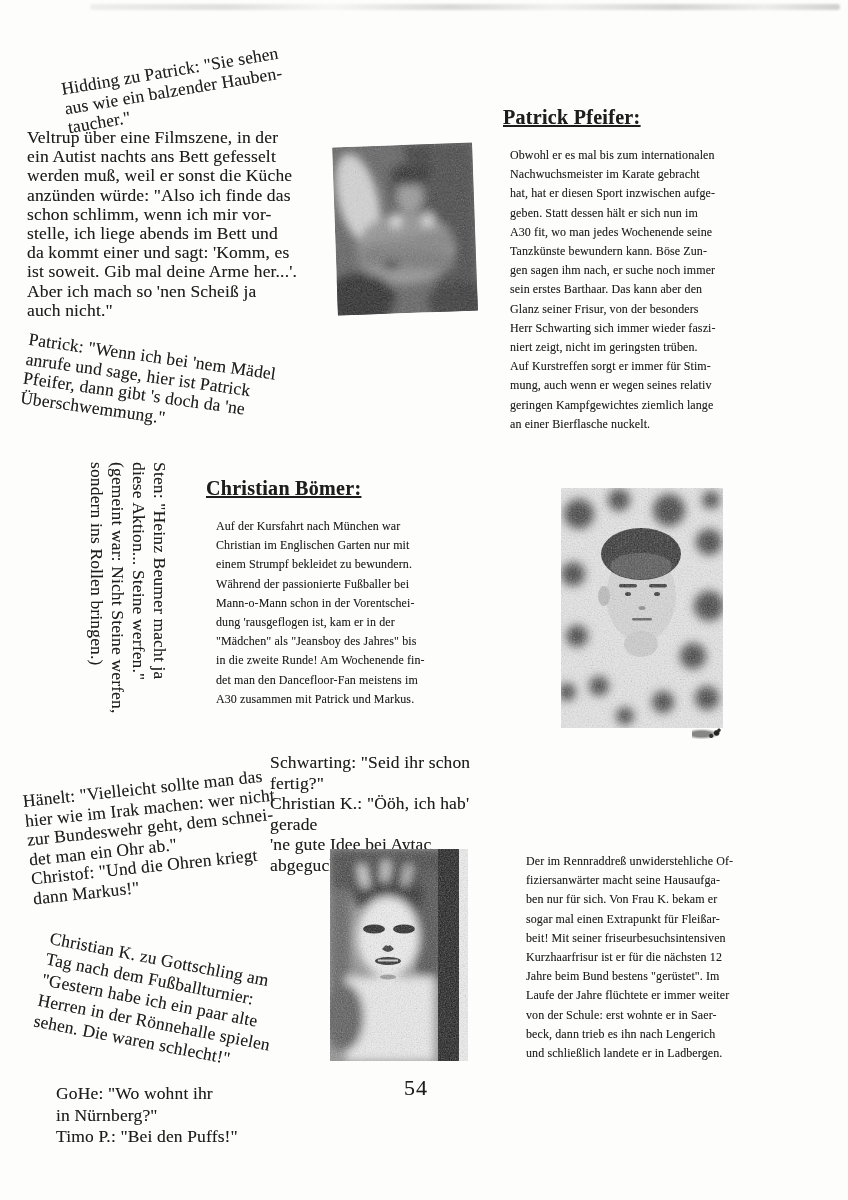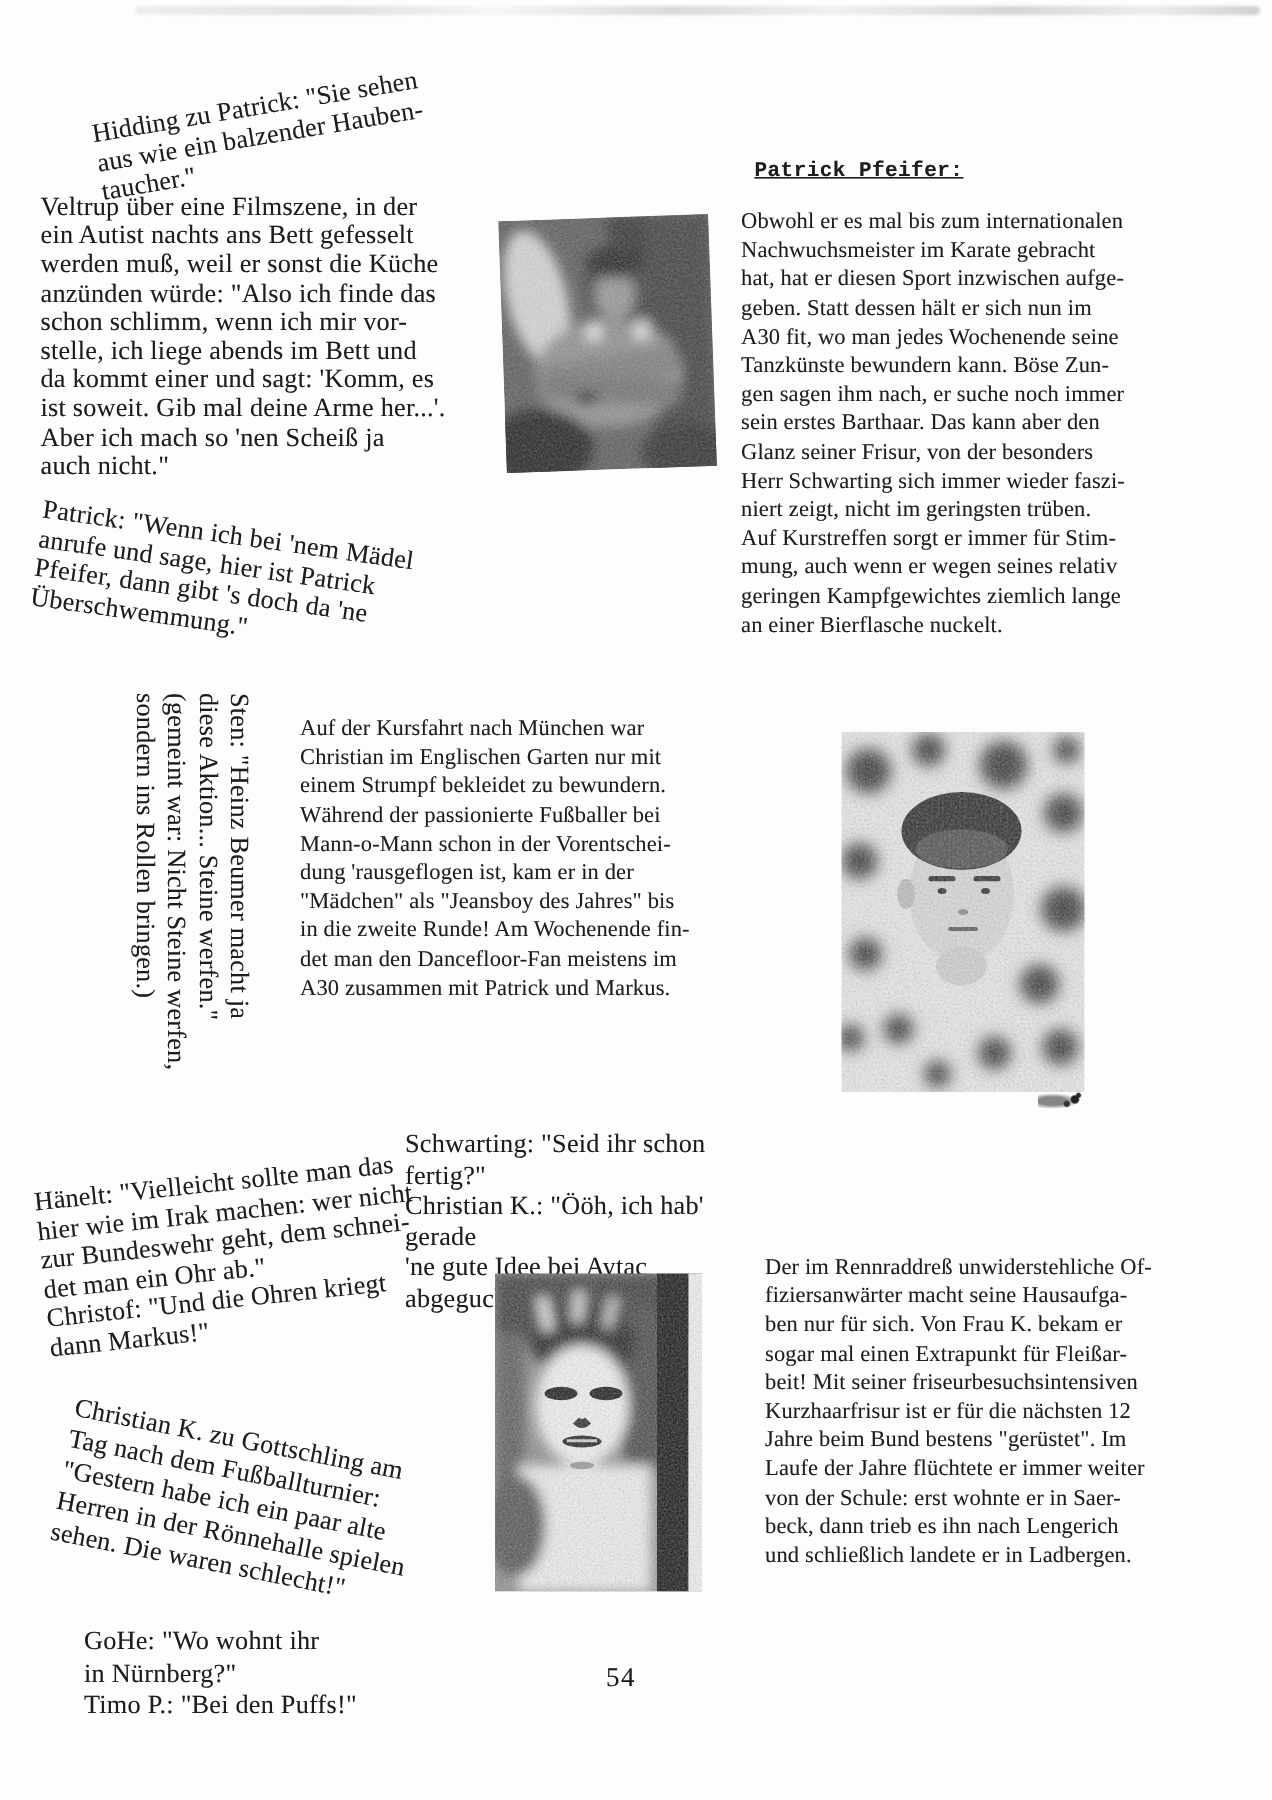--- a/index.html
+++ b/index.html
@@ -27,28 +27,27 @@
   .q-hidding   { left:60px;  top:80px;  width:250px; transform:rotate(-9.5deg); transform-origin:0 0; }
   .q-veltrup   { left:27px;  top:128px; width:295px; line-height:19.2px; }
   .q-patrick   { left:30px;  top:330px; width:285px; transform:rotate(8deg); transform-origin:0 0; }
   .q-sten      { left:-14px; top:556px; width:278px; height:90px; line-height:21px; transform:rotate(90deg); }
   .q-schwarting{ left:270px; top:752px; width:250px; line-height:20.5px; }
   .q-haenelt   { left:22px;  top:792px; width:262px; transform:rotate(-6deg); transform-origin:0 0; }
   .q-christiank{ left:52px;  top:928px; width:268px; transform:rotate(11deg); transform-origin:0 0; line-height:21px; }
   .q-gohe      { left:56px;  top:1083px; width:230px; line-height:21.5px; }
   .profile { position:absolute; }
   .profile h2 {
-    font-size:14px; font-weight:bold; text-decoration:underline;
+    font-size:20px; font-weight:bold; text-decoration:underline;
     margin:0 0 17px 0; letter-spacing:.3px;
     text-shadow:0 0 .4px rgba(0,0,0,.4);
-    font-family:Liberation Mono, monospace;
   }
   .profile p {
-    margin:0; white-space:pre-line;
-    font-size:15px; line-height:19.2px; letter-spacing:.1px;
+    margin:16px; white-space:pre-line;
+    font-size:12px; line-height:19.2px; letter-spacing:.1px;
     text-shadow:0 0 .4px rgba(0,0,0,.3);
   }
   .profile-patrick  { left:494px; top:106px; width:342px; }
   .profile-patrick h2 { margin-left:9px; }
   .profile-christian{ left:200px; top:477px; width:294px; }
   .profile-christian h2 { margin-left:6px; }
   .profile-markus   { left:510px; top:836px; width:334px; }
   .profile-markus h2 { margin-left:8px; }
   .photo { position:absolute; }
   .photo svg { display:block; width:100%; height:100%; }
@@ -57,22 +56,22 @@
   .photo-markus   { left:330px; top:849px; width:138px; height:212px; }
   .smudge {
     position:absolute; left:692px; top:728px; width:30px; height:11px;
     background:
       radial-gradient(circle at 82% 45%, #232323 0 2.2px, transparent 3.4px),
       radial-gradient(circle at 64% 72%, #333 0 1.6px, transparent 2.6px),
       radial-gradient(circle at 90% 20%, #2c2c2c 0 1.2px, transparent 2.2px),
       radial-gradient(ellipse at 32% 55%, rgba(70,70,70,.65) 0 32%, transparent 62%);
   }
   .page-number {
-    position:absolute; left:404px; top:1108px;
-    font-size:18px; letter-spacing:1px;
+    position:absolute; left:404px; top:1075px;
+    font-size:22px; letter-spacing:1px;
     text-shadow:0 0 .4px rgba(0,0,0,.35);
   }
 </style>
 </head>
 <body>
 
 <div class="page">
 
   <div class="artifact-streak"></div>
 
@@ -149,20 +148,21 @@
 geringen Kampfgewichtes ziemlich lange
 an einer Bierflasche nuckelt.</p>
   </section>
 
   <div class="q q-sten">Sten: "Heinz Beumer macht ja
 diese Aktion... Steine werfen."
 (gemeint war: Nicht Steine werfen,
 sondern ins Rollen bringen.)</div>
 
   <section class="profile profile-christian">
+    <h2>Christian Bömer:</h2>
     <p>Auf der Kursfahrt nach München war
 Christian im Englischen Garten nur mit
 einem Strumpf bekleidet zu bewundern.
 Während der passionierte Fußballer bei
 Mann-o-Mann schon in der Vorentschei-
 dung 'rausgeflogen ist,  kam er in der
 "Mädchen" als "Jeansboy des Jahres" bis
 in die zweite Runde! Am Wochenende fin-
 det man den Dancefloor-Fan meistens im
 A30 zusammen mit Patrick und Markus.</p>

